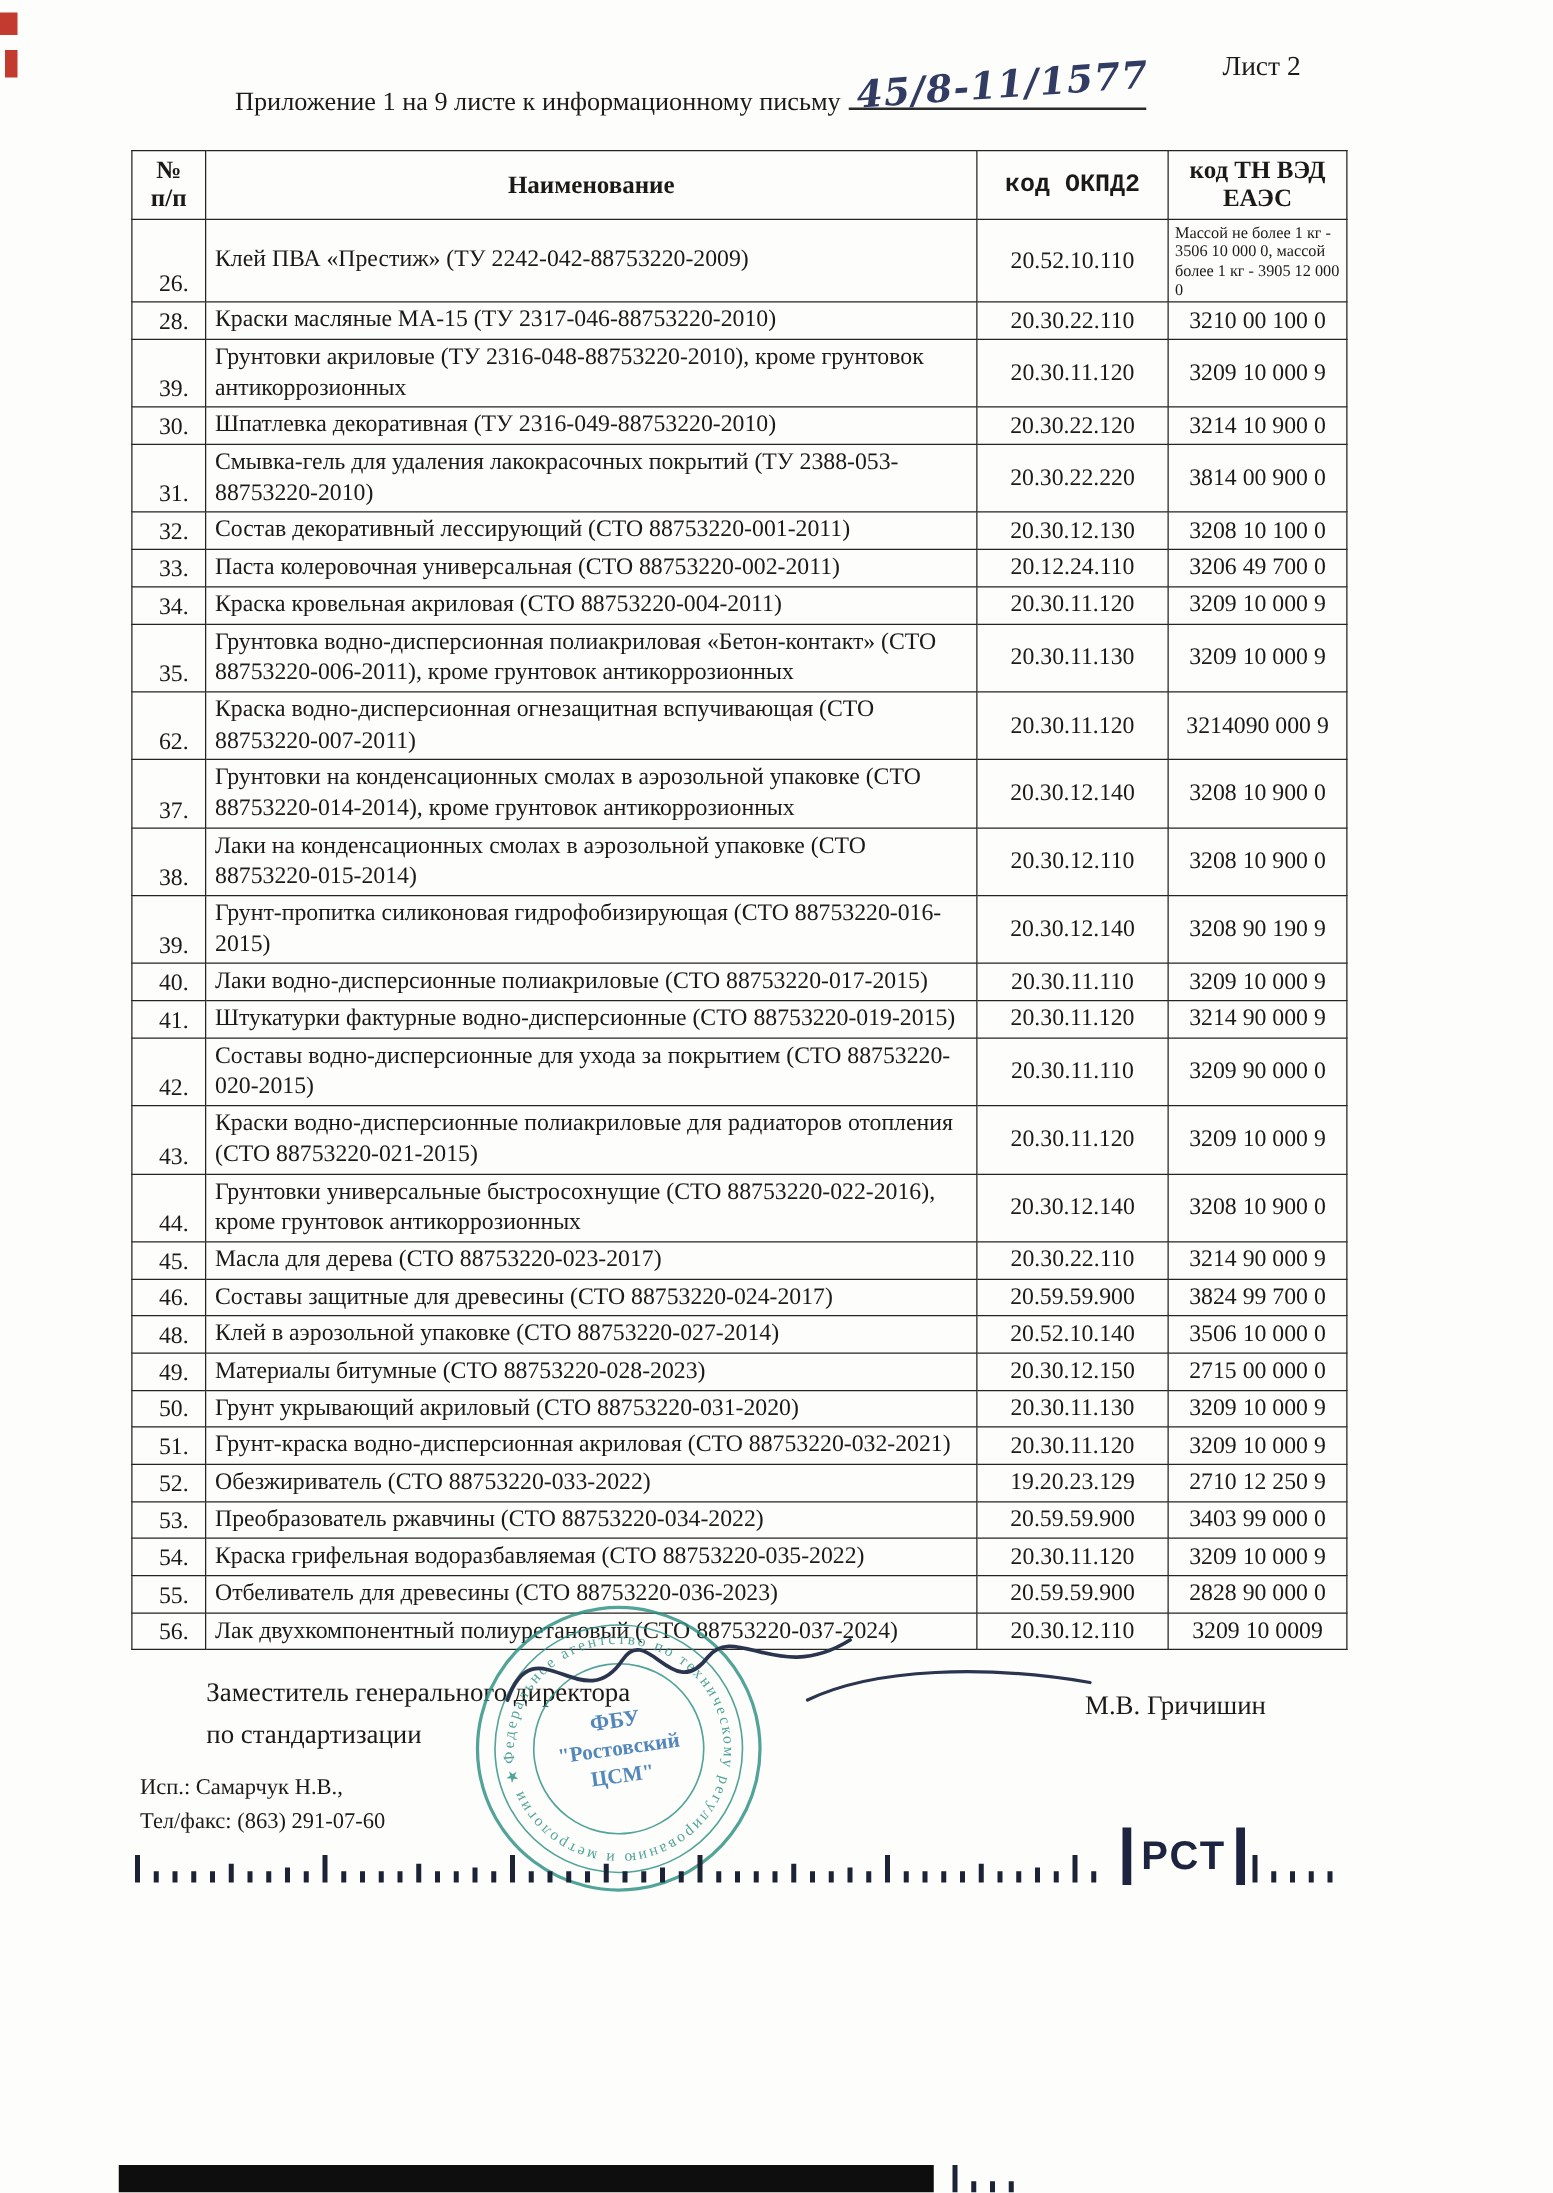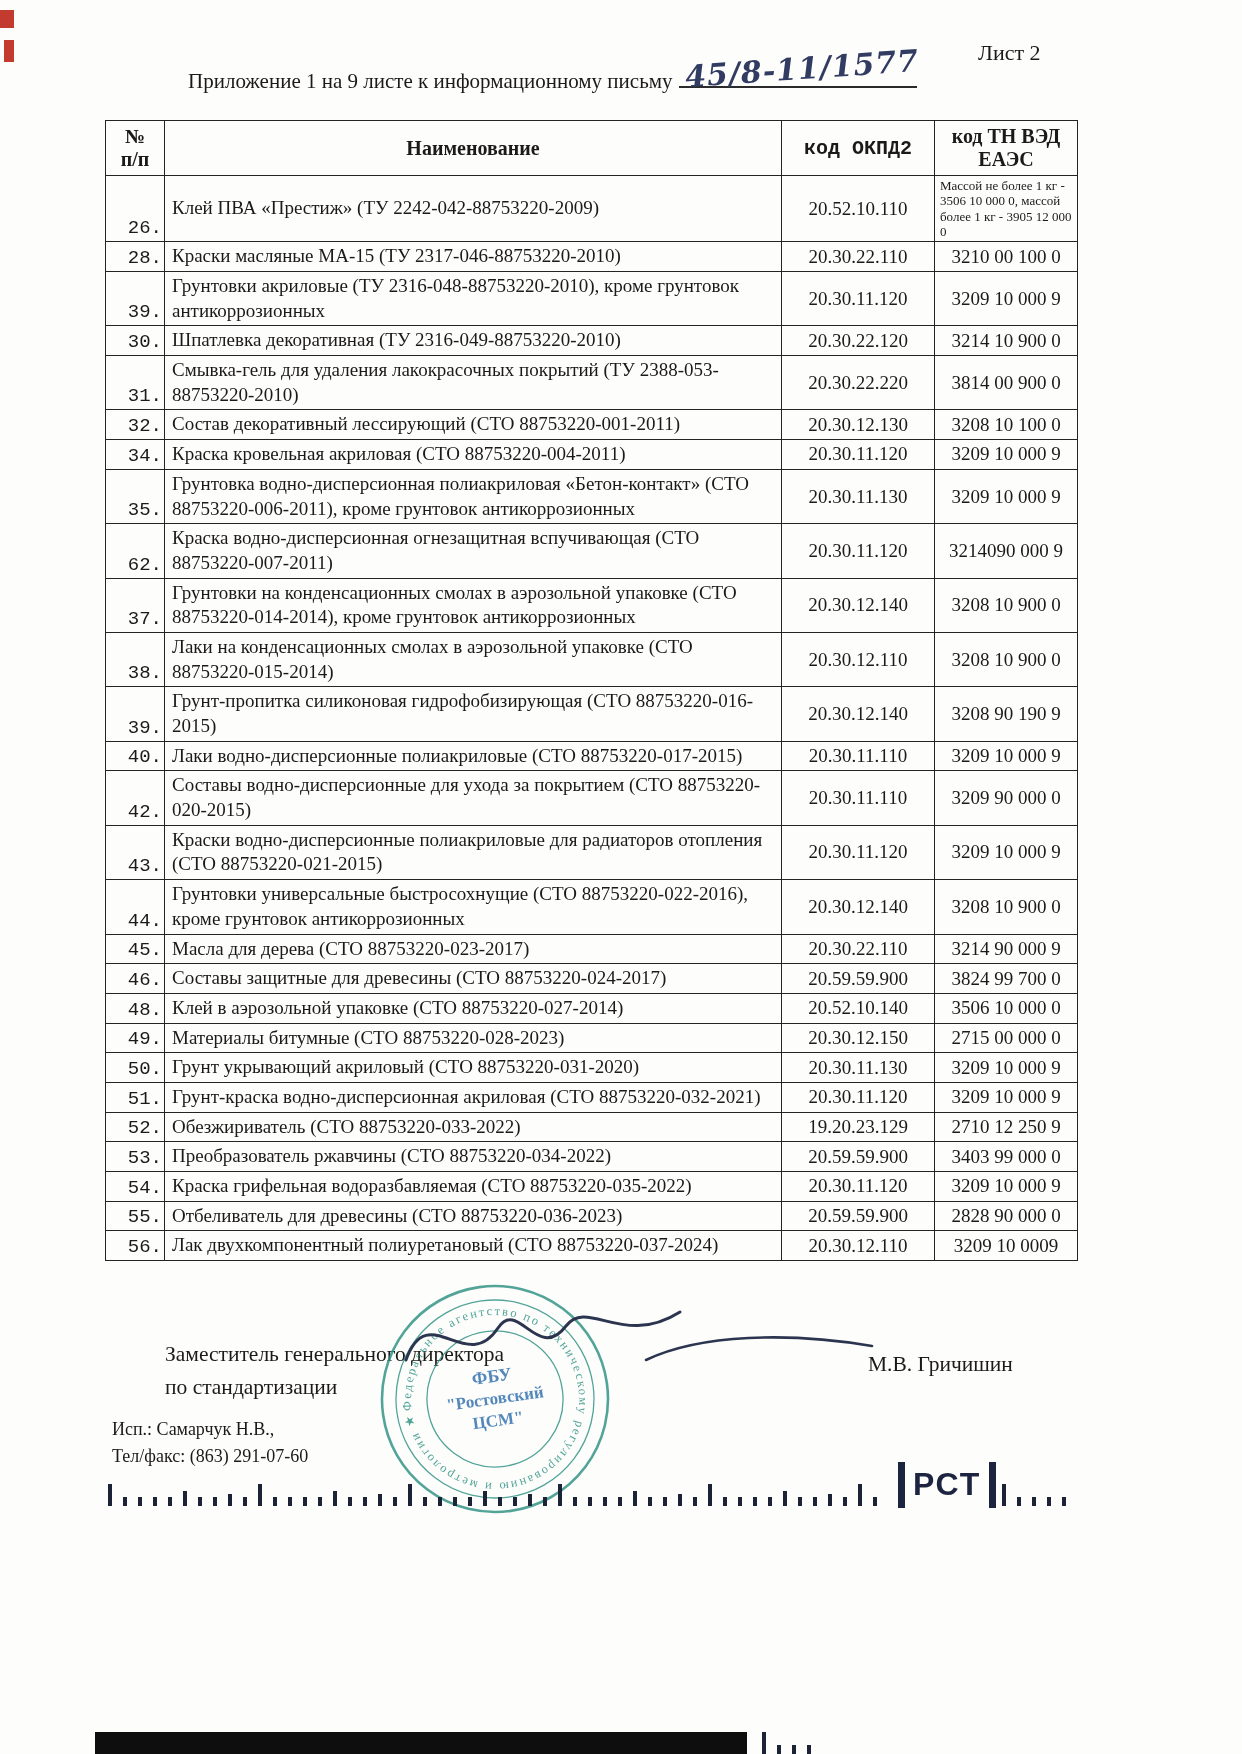--- a/index.html
+++ b/index.html
@@ -24,21 +24,21 @@
   }
 
   
   table.doc{
     position:absolute;top:120px;left:105px;width:956px;
     border-collapse:collapse;table-layout:fixed;
     font-size:19px;
   }
   table.doc th, table.doc td{border:1.6px solid #262421;}
   table.doc th{font-weight:bold;font-size:20px;text-align:center;vertical-align:middle;padding:4px 2px;white-space:pre-line;line-height:1.15;}
-  td.num{width:54px;vertical-align:bottom;text-align:right;padding:1px 2px 2px 10px;font-family:Liberation Mono, monospace;}
+  td.num{width:54px;vertical-align:bottom;text-align:center;padding:1px 2px 2px 10px;}
   td.name{width:612px;vertical-align:middle;text-align:left;padding:2px 4px 2px 7px;line-height:1.3;}
   td.code{width:148px;vertical-align:middle;text-align:center;padding:2px 3px;}
   td.tnved{width:138px;}
   td.small-note{font-size:13px;line-height:1.18;text-align:left;padding:2px 5px;}
   table.doc tr{height:29px;}
 
   
   .signatory-title{position:absolute;top:1338px;left:165px;font-size:21.5px;line-height:1.55;}
   .signatory-name{position:absolute;top:1352px;left:868px;font-size:21.5px;}
   .executor{position:absolute;top:1416px;left:112px;font-size:18px;line-height:1.5;}
@@ -110,20 +110,26 @@
         <td class="code">20.30.22.220</td>
         <td class="code tnved">3814 00 900 0</td>
       </tr>
       <tr>
         <td class="num">32.</td>
         <td class="name">Состав декоративный лессирующий (СТО 88753220-001-2011)</td>
         <td class="code">20.30.12.130</td>
         <td class="code tnved">3208 10 100 0</td>
       </tr>
       <tr>
+        <td class="num">33.</td>
+        <td class="name">Паста колеровочная универсальная (СТО 88753220-002-2011)</td>
+        <td class="code">20.12.24.110</td>
+        <td class="code tnved">3206 49 700 0</td>
+      </tr>
+      <tr>
         <td class="num">34.</td>
         <td class="name">Краска кровельная акриловая (СТО 88753220-004-2011)</td>
         <td class="code">20.30.11.120</td>
         <td class="code tnved">3209 10 000 9</td>
       </tr>
       <tr>
         <td class="num">35.</td>
         <td class="name">Грунтовка водно-дисперсионная полиакриловая «Бетон-контакт» (СТО 88753220-006-2011), кроме грунтовок антикоррозионных</td>
         <td class="code">20.30.11.130</td>
         <td class="code tnved">3209 10 000 9</td>
@@ -150,20 +156,26 @@
         <td class="num">39.</td>
         <td class="name">Грунт-пропитка силиконовая гидрофобизирующая (СТО 88753220-016-2015)</td>
         <td class="code">20.30.12.140</td>
         <td class="code tnved">3208 90 190 9</td>
       </tr>
       <tr>
         <td class="num">40.</td>
         <td class="name">Лаки водно-дисперсионные полиакриловые (СТО 88753220-017-2015)</td>
         <td class="code">20.30.11.110</td>
         <td class="code tnved">3209 10 000 9</td>
+      </tr>
+      <tr>
+        <td class="num">41.</td>
+        <td class="name">Штукатурки фактурные водно-дисперсионные (СТО 88753220-019-2015)</td>
+        <td class="code">20.30.11.120</td>
+        <td class="code tnved">3214 90 000 9</td>
       </tr>
       <tr>
         <td class="num">42.</td>
         <td class="name">Составы водно-дисперсионные для ухода за покрытием (СТО 88753220-020-2015)</td>
         <td class="code">20.30.11.110</td>
         <td class="code tnved">3209 90 000 0</td>
       </tr>
       <tr>
         <td class="num">43.</td>
         <td class="name">Краски водно-дисперсионные полиакриловые для радиаторов отопления (СТО 88753220-021-2015)</td>

